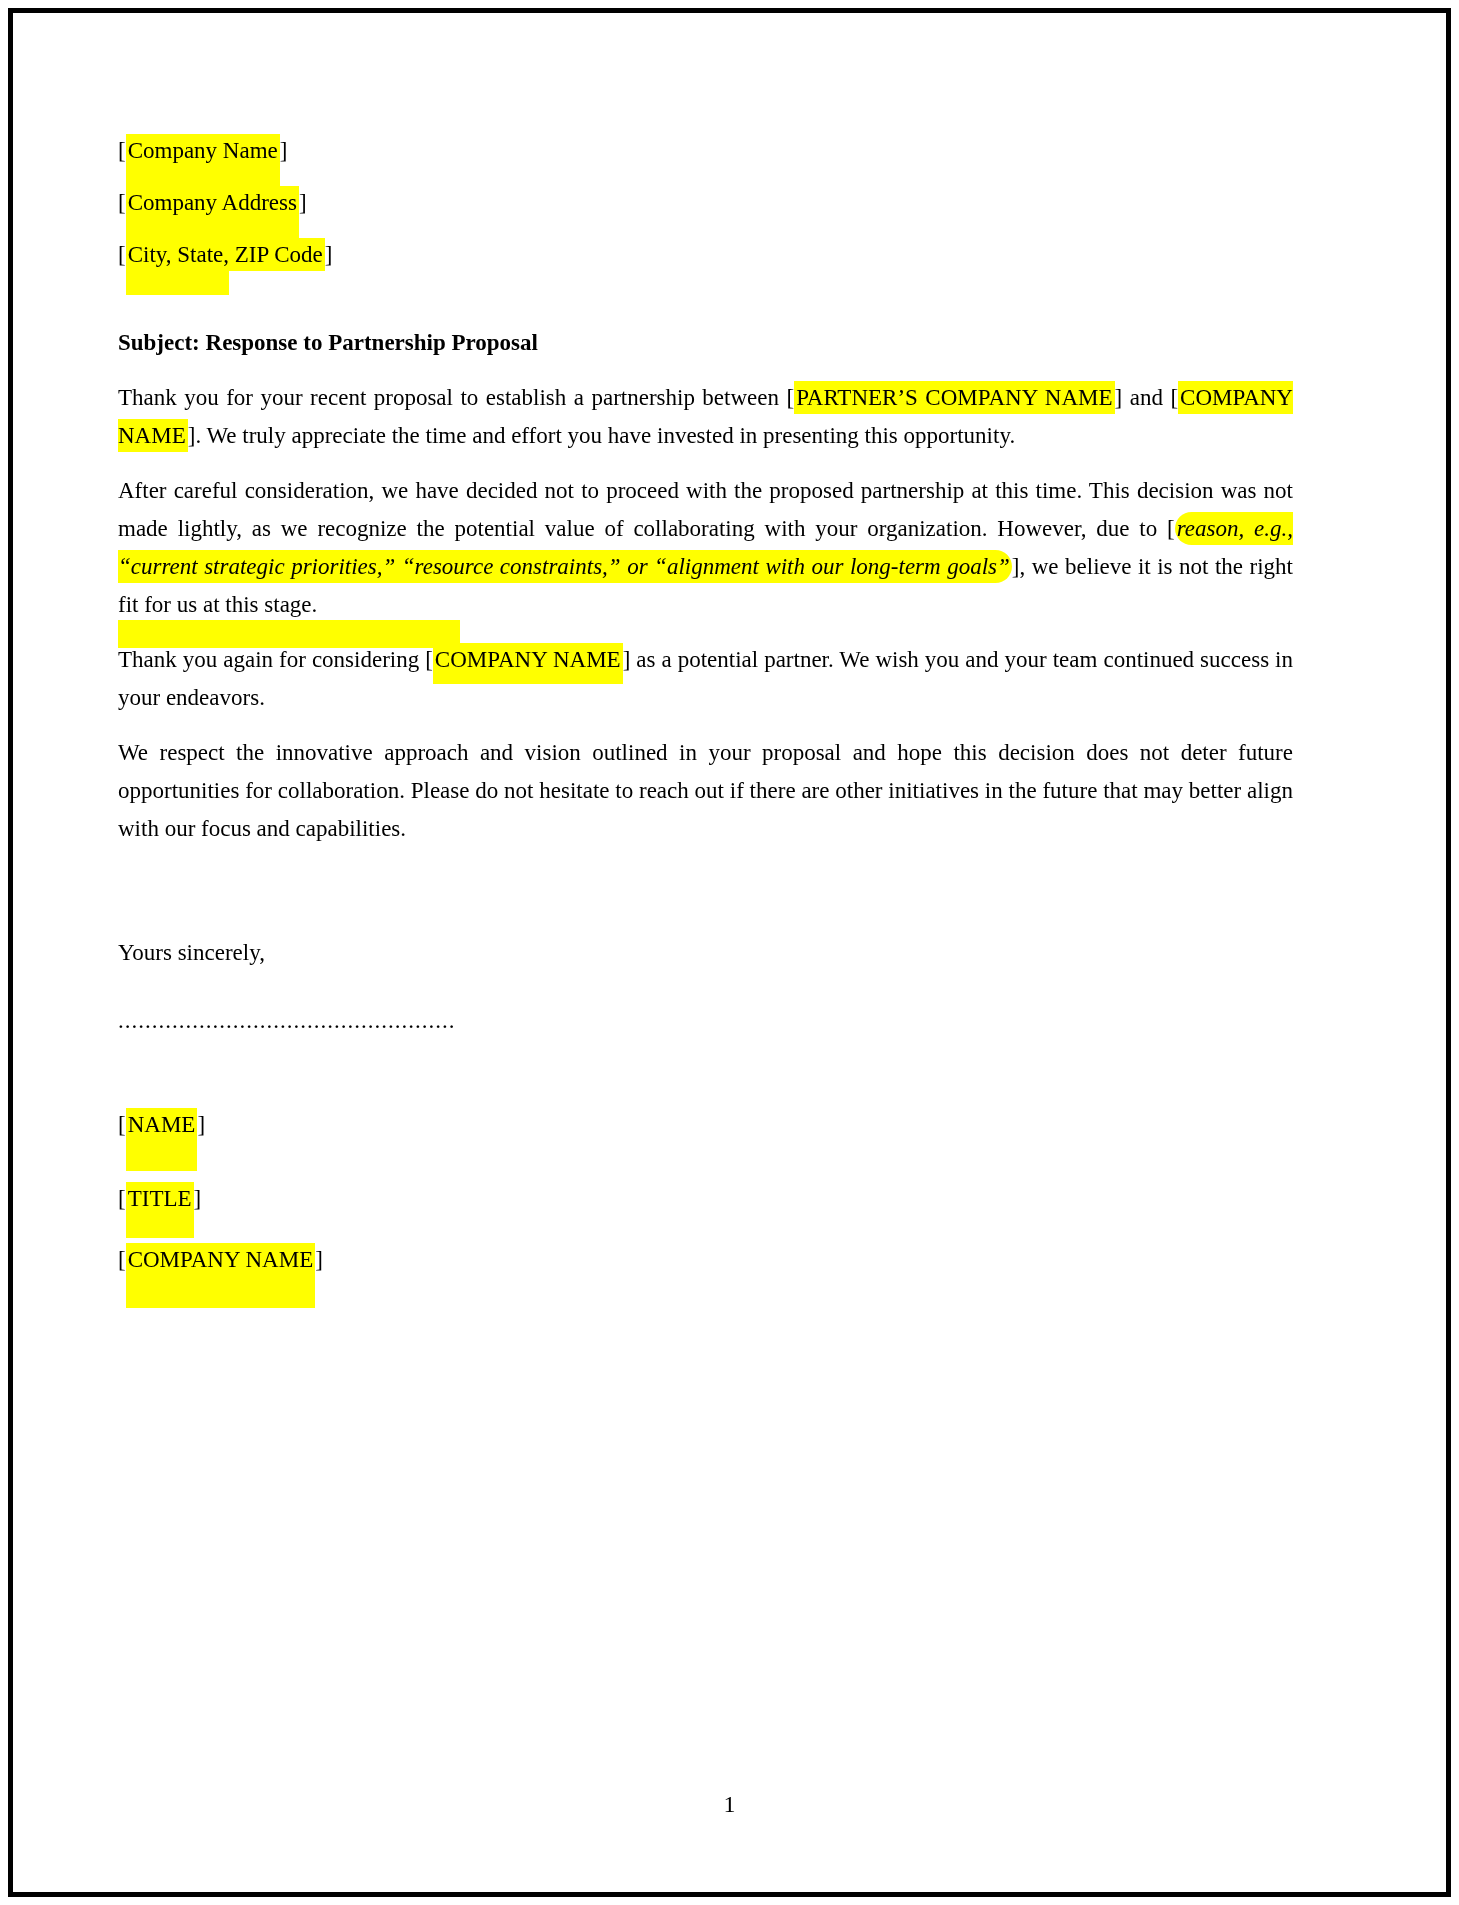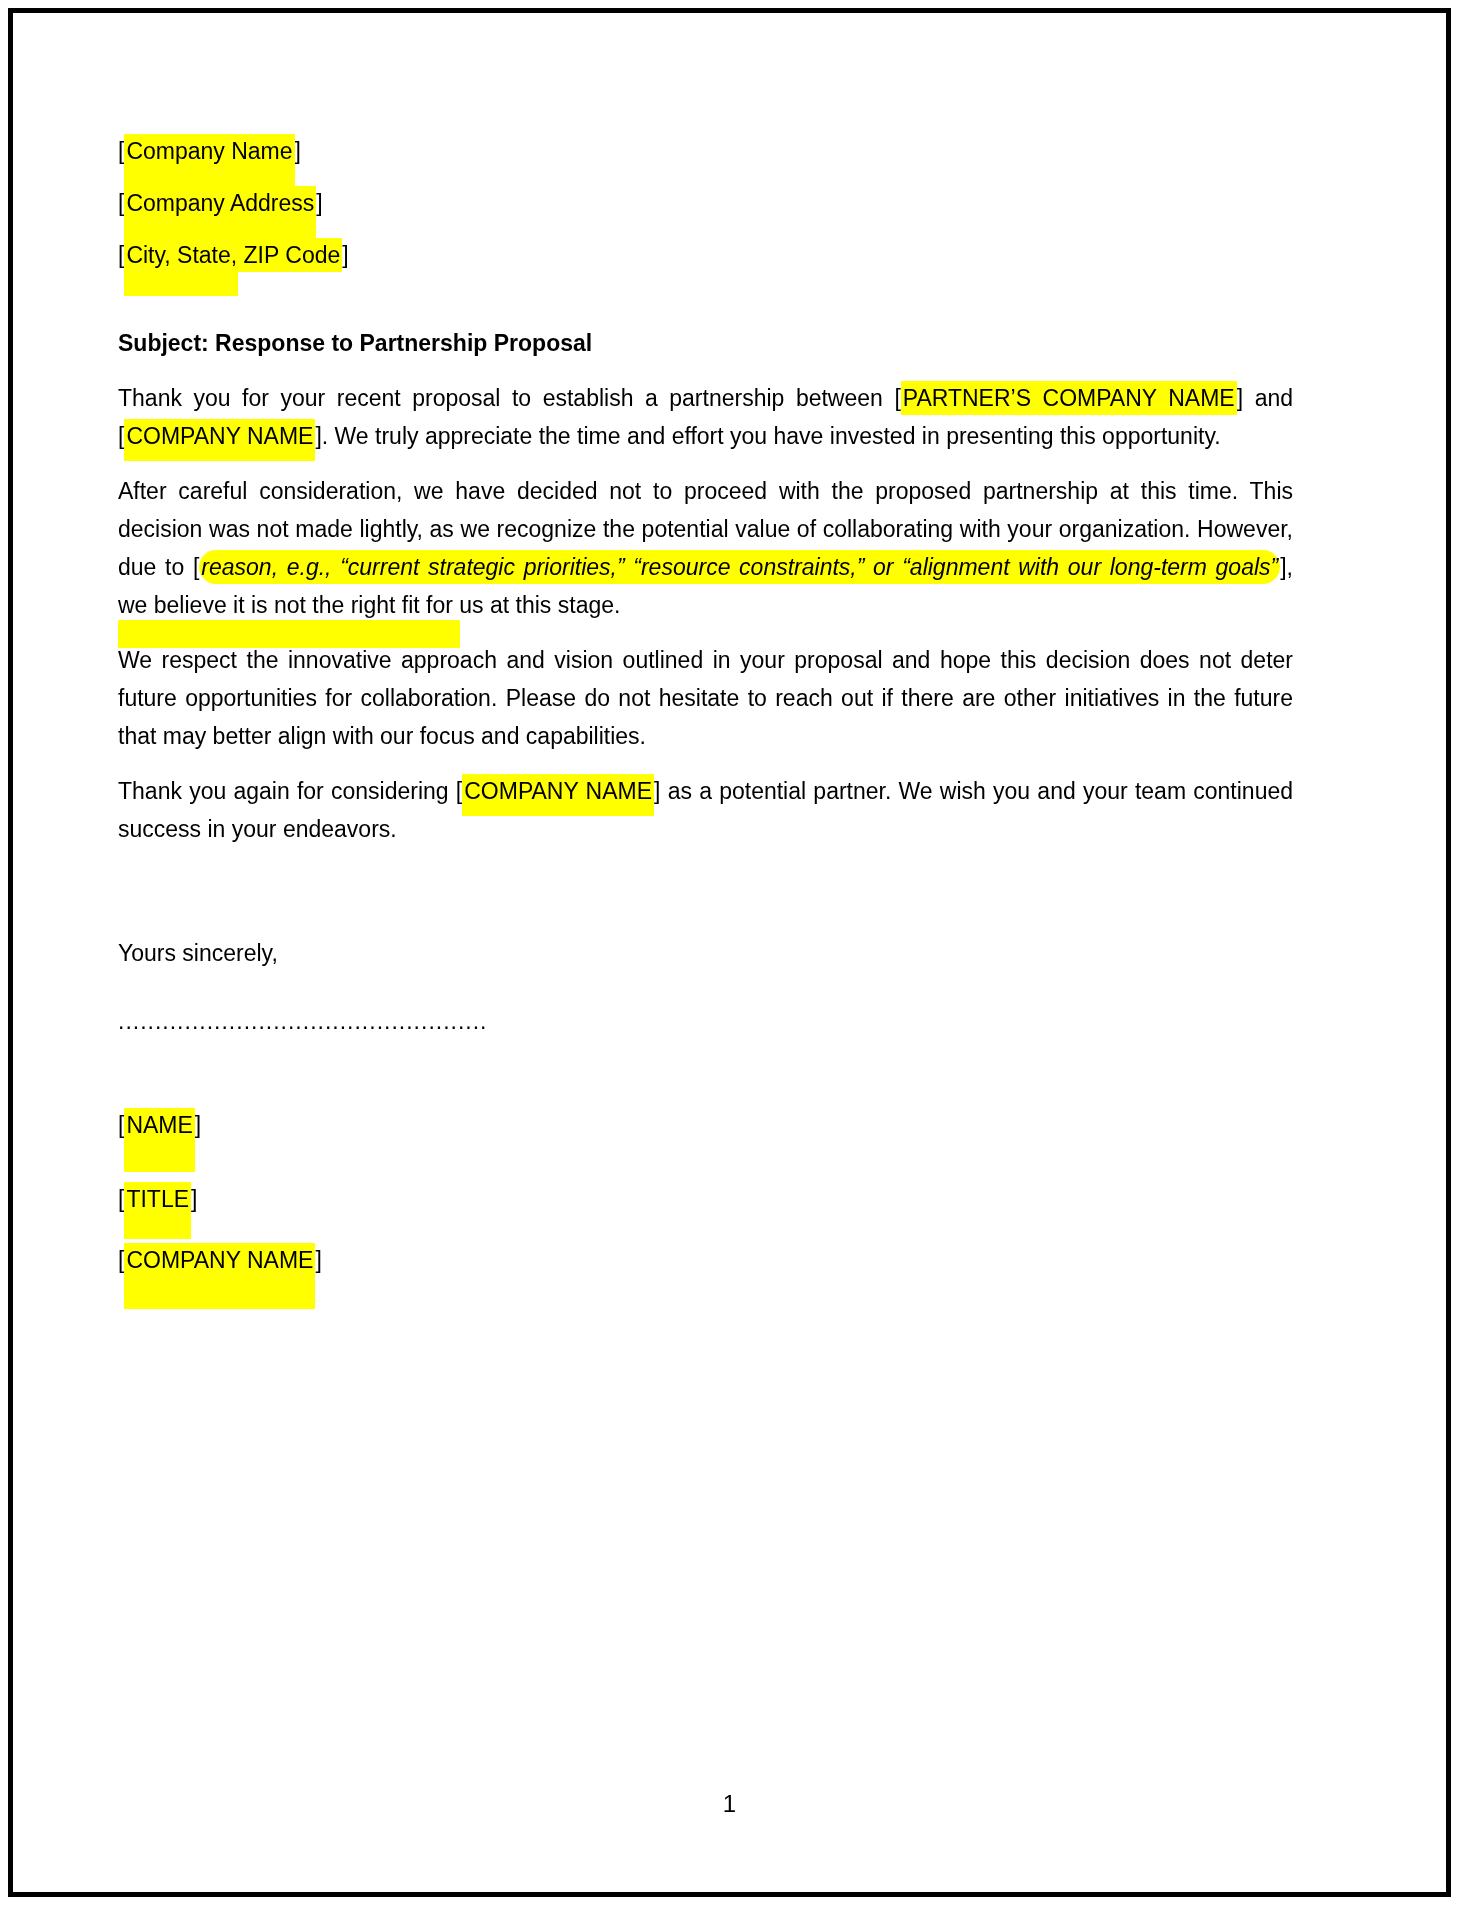--- a/index.html
+++ b/index.html
@@ -2,21 +2,21 @@
 <html><head>
 <meta charset="utf-8">
 <style>
   html,body{margin:0;padding:0;background:#ffffff;}
   .page{
     position:relative;
     width:1459px;height:1905px;
     background:#ffffff;
     box-sizing:border-box;
     padding:8px;
-    font-family:Liberation Sans, sans-serif;
+    font-family:Liberation Serif, serif;
     color:#000000;
   }
   .frame{
     position:relative;
     box-sizing:border-box;
     width:1443px;height:1889px;
     border:5px solid #000000;
     overflow:hidden;
   }
   .content{
@@ -87,23 +87,23 @@
       <p class="addr-line"><span>[</span><span class="hl trail">Company Address</span><span>]</span></p>
       <p class="addr-line"><span>[</span><span class="hl trail t24 half">City, State, ZIP Code</span><span>]</span></p>
 
       <p class="subject">Subject: Response to Partnership Proposal</p>
 
 
       <p class="para"><span>Thank you for your recent proposal to establish a partnership between [</span><span class="hl">PARTNER’S COMPANY NAME</span><span>] and [</span><span class="hl trail t8">COMPANY NAME</span><span>]. We truly appreciate the time and effort you have invested in presenting this opportunity.</span></p>
 
       <p class="para"><span>After careful consideration, we have decided not to proceed with the proposed partnership at this time. This decision was not made lightly, as we recognize the potential value of collaborating with your organization. However, due to [</span><span class="hl italic">reason, e.g., “current strategic priorities,” “resource constraints,” or “alignment with our long-term goals”</span><span>], we believe it is not the right fit for us at this stage.</span><span class="block-trail"></span></p>
 
+      <p class="para"><span>Thank you again for considering [</span><span class="hl trail t8">COMPANY NAME</span><span>] as a potential partner. We wish you and your team continued success in your endeavors.</span></p>
+
       <p class="para">We respect the innovative approach and vision outlined in your proposal and hope this decision does not deter future opportunities for collaboration. Please do not hesitate to reach out if there are other initiatives in the future that may better align with our focus and capabilities.</p>
-
-      <p class="para"><span>Thank you again for considering [</span><span class="hl trail t8">COMPANY NAME</span><span>] as a potential partner. We wish you and your team continued success in your endeavors.</span></p>
 
       <p class="closing">Yours sincerely,</p>
       <p class="dots">..................................................</p>
 
       <p class="sig-name"><span>[</span><span class="hl trail t30">NAME</span><span>]</span></p>
       <p class="sig-title"><span>[</span><span class="hl trail t23">TITLE</span><span>]</span></p>
       <p class="sig-company"><span>[</span><span class="hl trail t32">COMPANY NAME</span><span>]</span></p>
 
     </div>
 

